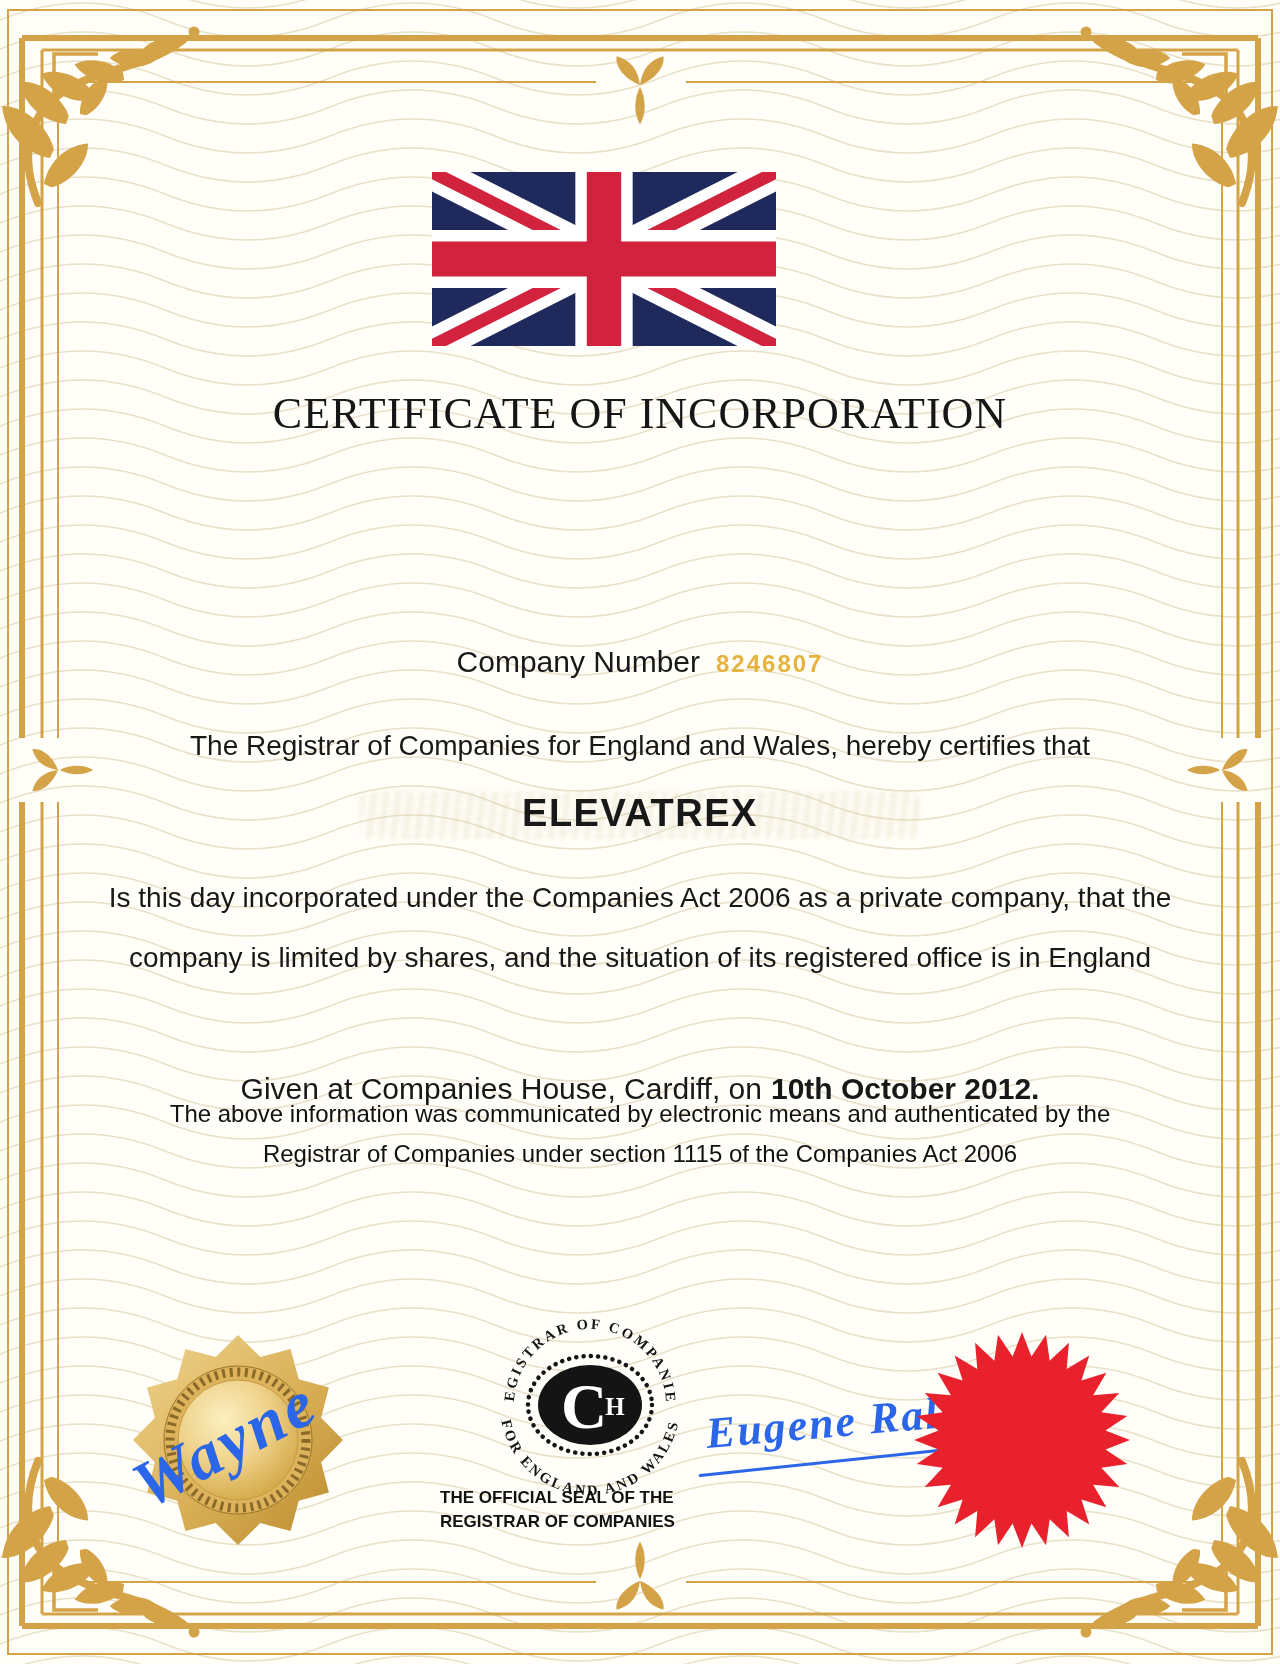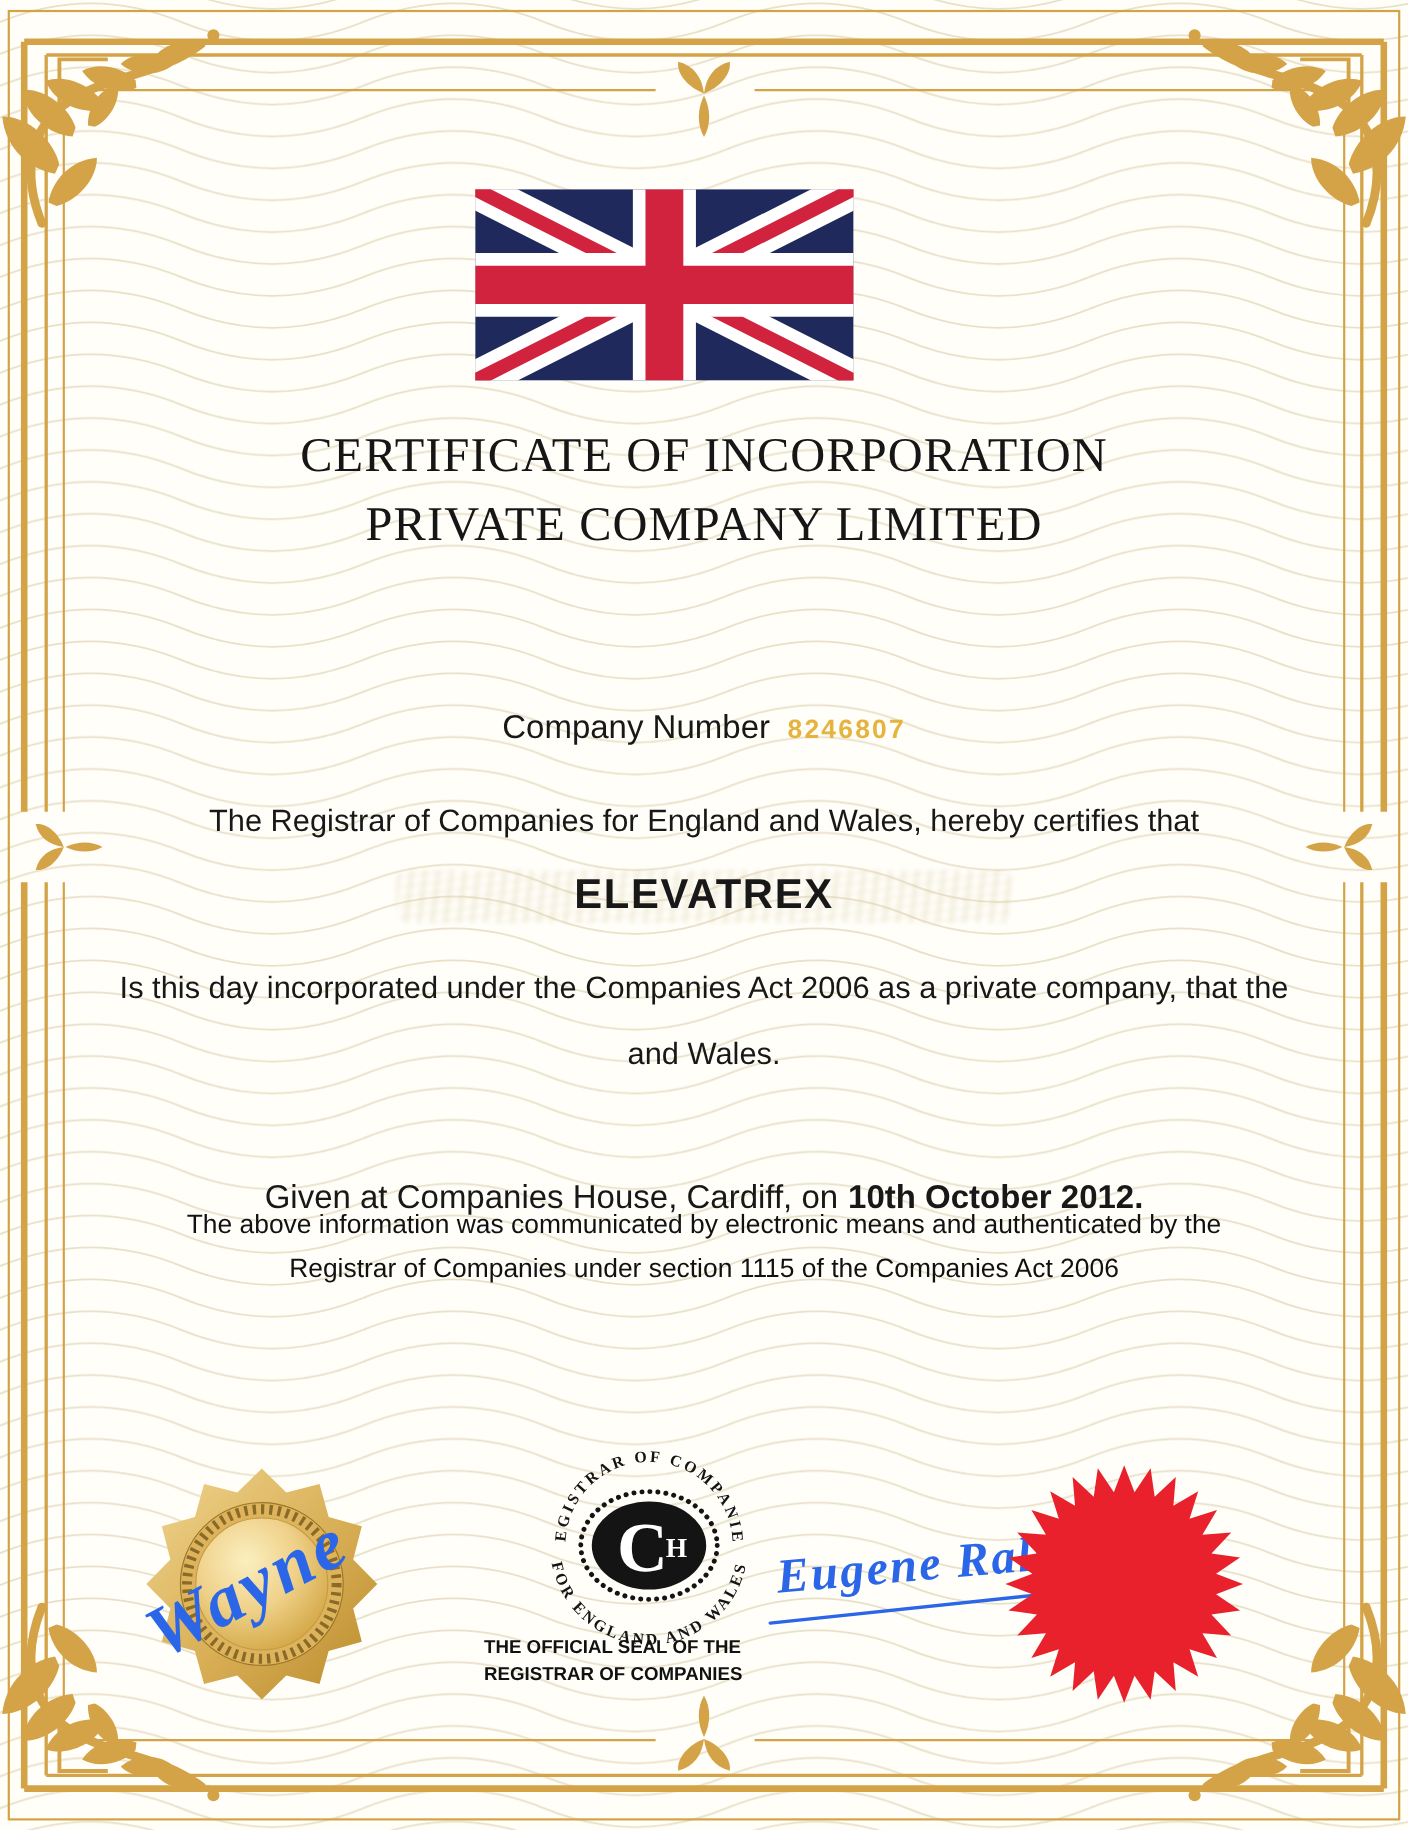--- a/index.html
+++ b/index.html
@@ -122,35 +122,34 @@
 <svg class="abs" style="left:432px;top:172px;" width="344" height="174" viewBox="0 0 60 30" preserveAspectRatio="none">
   <rect width="60" height="30" fill="#20295B"></rect>
   <path d="M0,0 L60,30 M60,0 L0,30" stroke="#FFFFFF" stroke-width="6"></path>
   <path d="M0,0 L60,30 M60,0 L0,30" stroke="#D2233E" stroke-width="2.2"></path>
   <path d="M30,0 V30 M0,15 H60" stroke="#FFFFFF" stroke-width="10"></path>
   <path d="M30,0 V30 M0,15 H60" stroke="#D2233E" stroke-width="6"></path>
 </svg>
 
 <div class="center-row title-block">
   <div>CERTIFICATE OF INCORPORATION</div>
-  <div>PRIVATE COMPANY LIMITED</div>
 </div>
 
 <div class="center-row company-number-row">
   <span>Company Number</span><span class="company-number-value">8246807</span>
 </div>
 
 <div class="center-row certifies-row">The Registrar of Companies for England and Wales, hereby certifies that</div>
 
 <div class="abs smudge"></div>
 <div class="center-row company-name-row">ELEVATREX</div>
 
 <div class="center-row body-par">
   <div>Is this day incorporated under the Companies Act 2006 as a private company, that the</div>
-  <div>and Wales.</div>
+  <div>company is limited by shares, and the situation of its registered office is in England</div>
 </div>
 
 <div class="center-row given-row">
   <span>Given at Companies House, Cardiff, on</span><span class="given-date">10th October 2012.</span>
 </div>
 
 <div class="center-row footnote">
   <div>The above information was communicated by electronic means and authenticated by the</div>
   <div>Registrar of Companies under section 1115 of the Companies Act 2006</div>
 </div>

